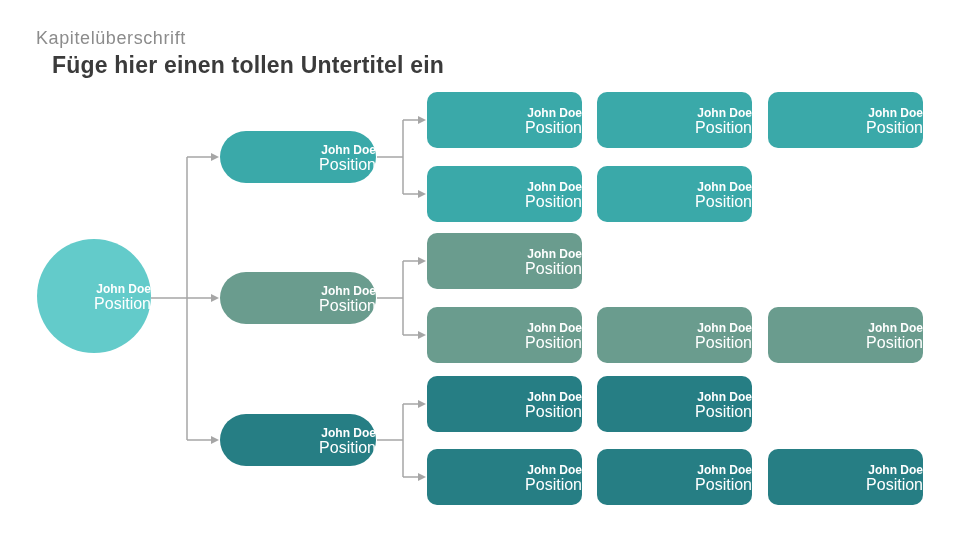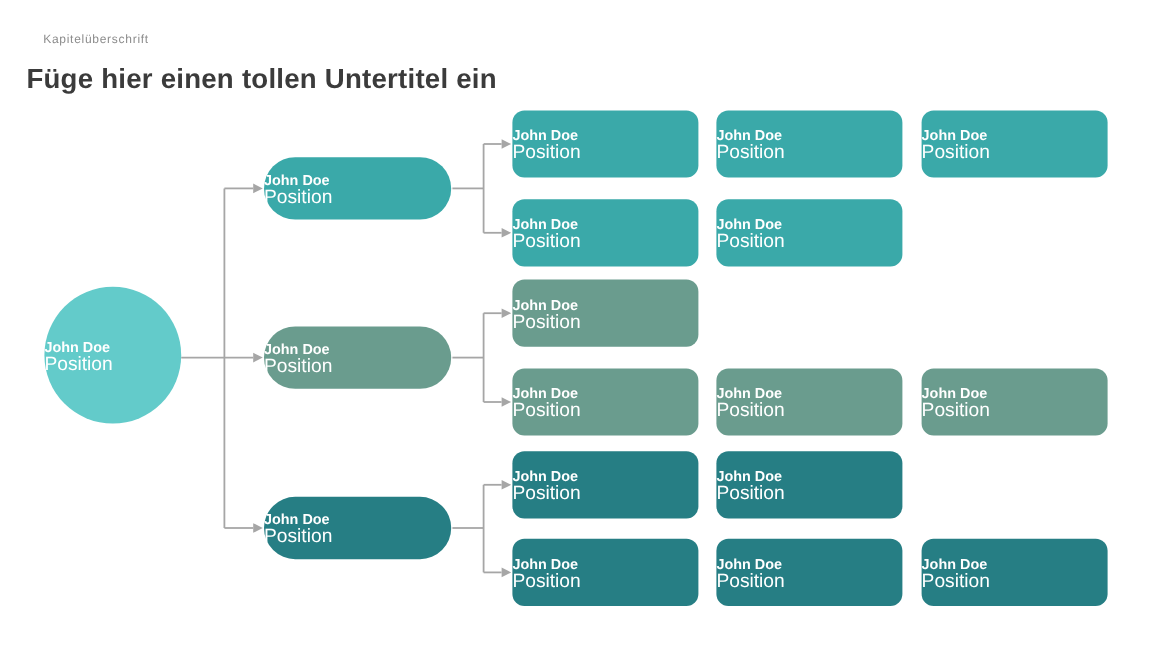--- a/index.html
+++ b/index.html
@@ -5,31 +5,31 @@
   html,body { margin:0; padding:0; background:#fff; }
   .slide {
     position:relative;
     width:960px; height:540px;
     background:#ffffff;
     font-family:"Liberation Sans", sans-serif;
     overflow:hidden;
   }
   .eyebrow {
     position:absolute; left:36px; top:28px;
-    font-size:10px; letter-spacing:0.6px;
+    font-size:18px; letter-spacing:0.6px;
   }
   .title {
-    position:absolute; left:22px; top:52px;
+    position:absolute; left:52px; top:52px;
     font-size:23px; font-weight:bold; letter-spacing:0.2px;
   }
   .connectors { position:absolute; left:0; top:0; pointer-events:none; }
   .node {
     position:absolute;
     display:flex; flex-direction:column;
-    align-items:flex-start; justify-content:center;
+    align-items:flex-end; justify-content:center;
     color:#ffffff; text-align:center; gap:1px;
   }
   .node .nm { font-weight:bold; font-size:12px; line-height:14px; }
   .node .ps { font-size:16px; line-height:14px; }
   .box  { width:155px; height:56px; border-radius:10px; }
   .pill { width:156px; height:52px; border-radius:26px; }
   .circle-node { width:114px; height:114px; border-radius:50%; left:37px; top:239px; }
   .p1 { left:220px; top:131px; }
   .p2 { left:220px; top:272px; }
   .p3 { left:220px; top:414px; }

